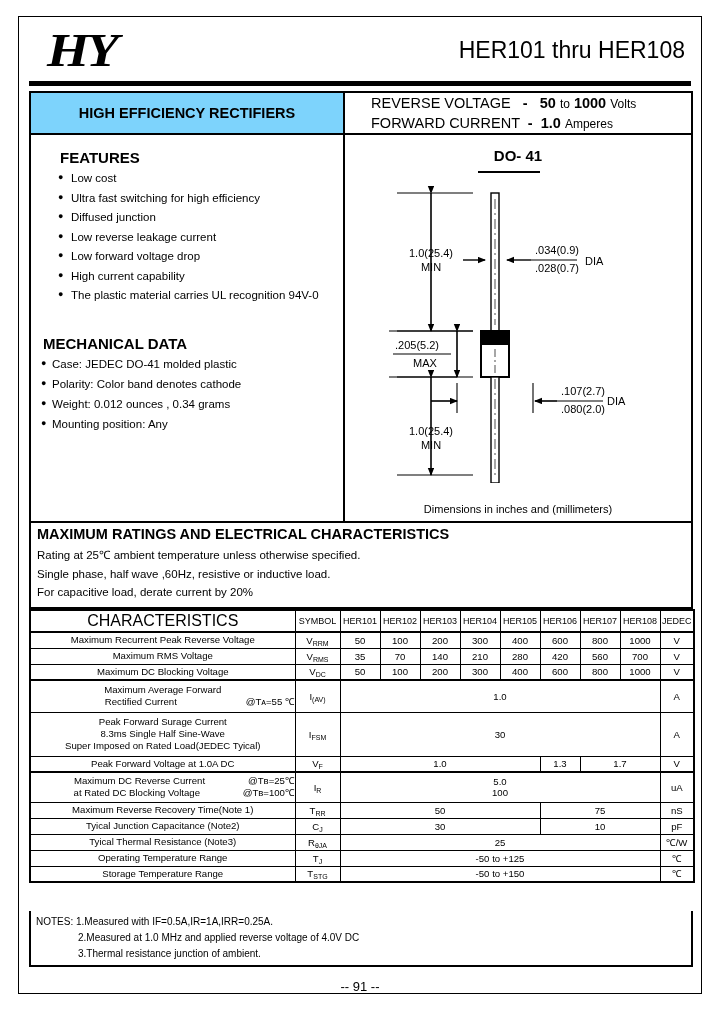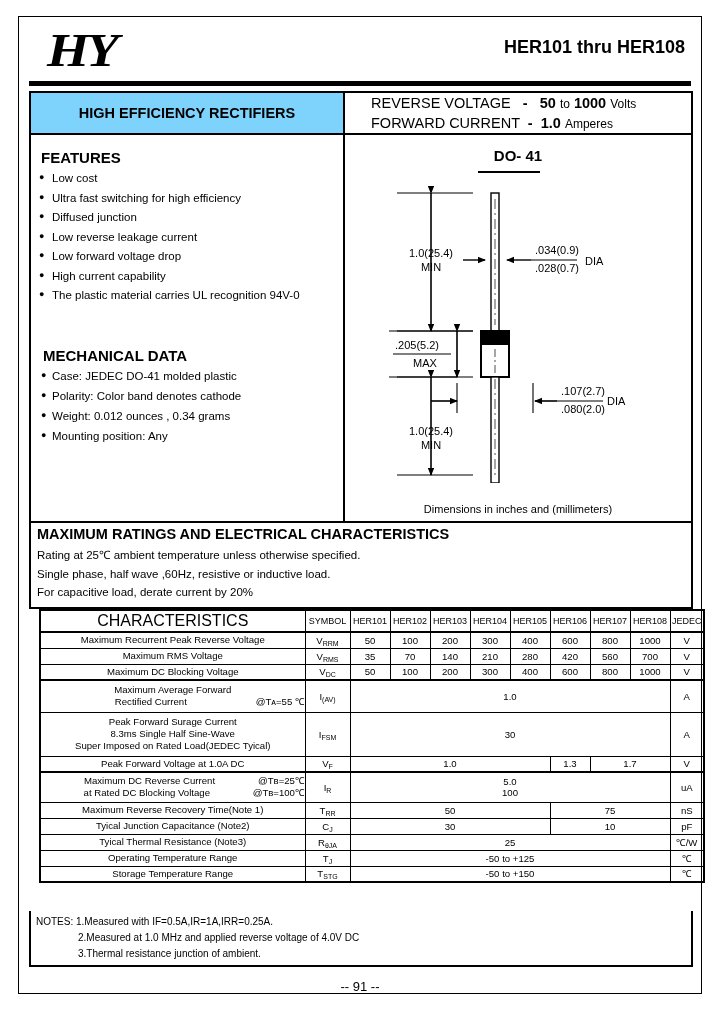--- a/index.html
+++ b/index.html
@@ -34,22 +34,22 @@
     font-style: italic;
     font-size: 46px;
     letter-spacing: -3px;
     line-height: 48px;
     transform: scaleX(1.18);
     transform-origin: left center;
   }
   .title {
     position: absolute;
     right: 16px; top: 20px;
-    font-size: 18px;
-    font-weight: bold;
+    font-size: 23px;
+    font-weight: normal;
     letter-spacing: 0px;
   }
   .rule {
     position: absolute;
     left: 10px; right: 10px; top: 64px;
     height: 5px;
     background: #000;
   }
 
   
@@ -91,21 +91,21 @@
     position: absolute;
     left: 10px; top: 118px;
     width: 664px; height: 388px;
     border: 2px solid #000;
     border-top: none;
     display: flex;
   }
   .mid-left {
     width: 314px;
     border-right: 2px solid #000;
-    padding: 14px 0 0 8px;
+    padding: 14px 0 0 27px;
     position: relative;
   }
   .sec-title {
     font-size: 15px;
     font-weight: bold;
     margin: 0 0 6px 2px;
   }
   ul.feat {
     list-style: none;
     margin: 0; padding: 0;
@@ -118,21 +118,21 @@
     position: relative;
     white-space: nowrap;
   }
   ul.feat li::before {
     content: "\25CF";
     position: absolute;
     left: 0; top: -1px;
     font-size: 9px;
   }
   ul.feat.tight li { margin-bottom: 8px; padding-left: 11px; }
-  .mech { position: absolute; left: 10px; top: 212px; }
+  .mech { position: absolute; left: 10px; top: 200px; }
 
   
   .mid-right {
     flex: 1;
     position: relative;
   }
   .pkg-name {
     position: absolute;
     left: 0; right: 0; top: 12px;
     text-align: center;
@@ -183,21 +183,20 @@
   
   .tblwrap {
     position: absolute;
     left: 10px; top: 592px;
     width: 664px;
   }
   table.ch {
     border-collapse: collapse;
     width: 664px;
     table-layout: fixed;
-    margin-left: 10px;
   }
   table.ch td, table.ch th {
     border: 1px solid #000;
     font-weight: normal;
     font-size: 9.6px;
     text-align: center;
     padding: 0;
     height: 16px;
   }
   table.ch th.chead {

